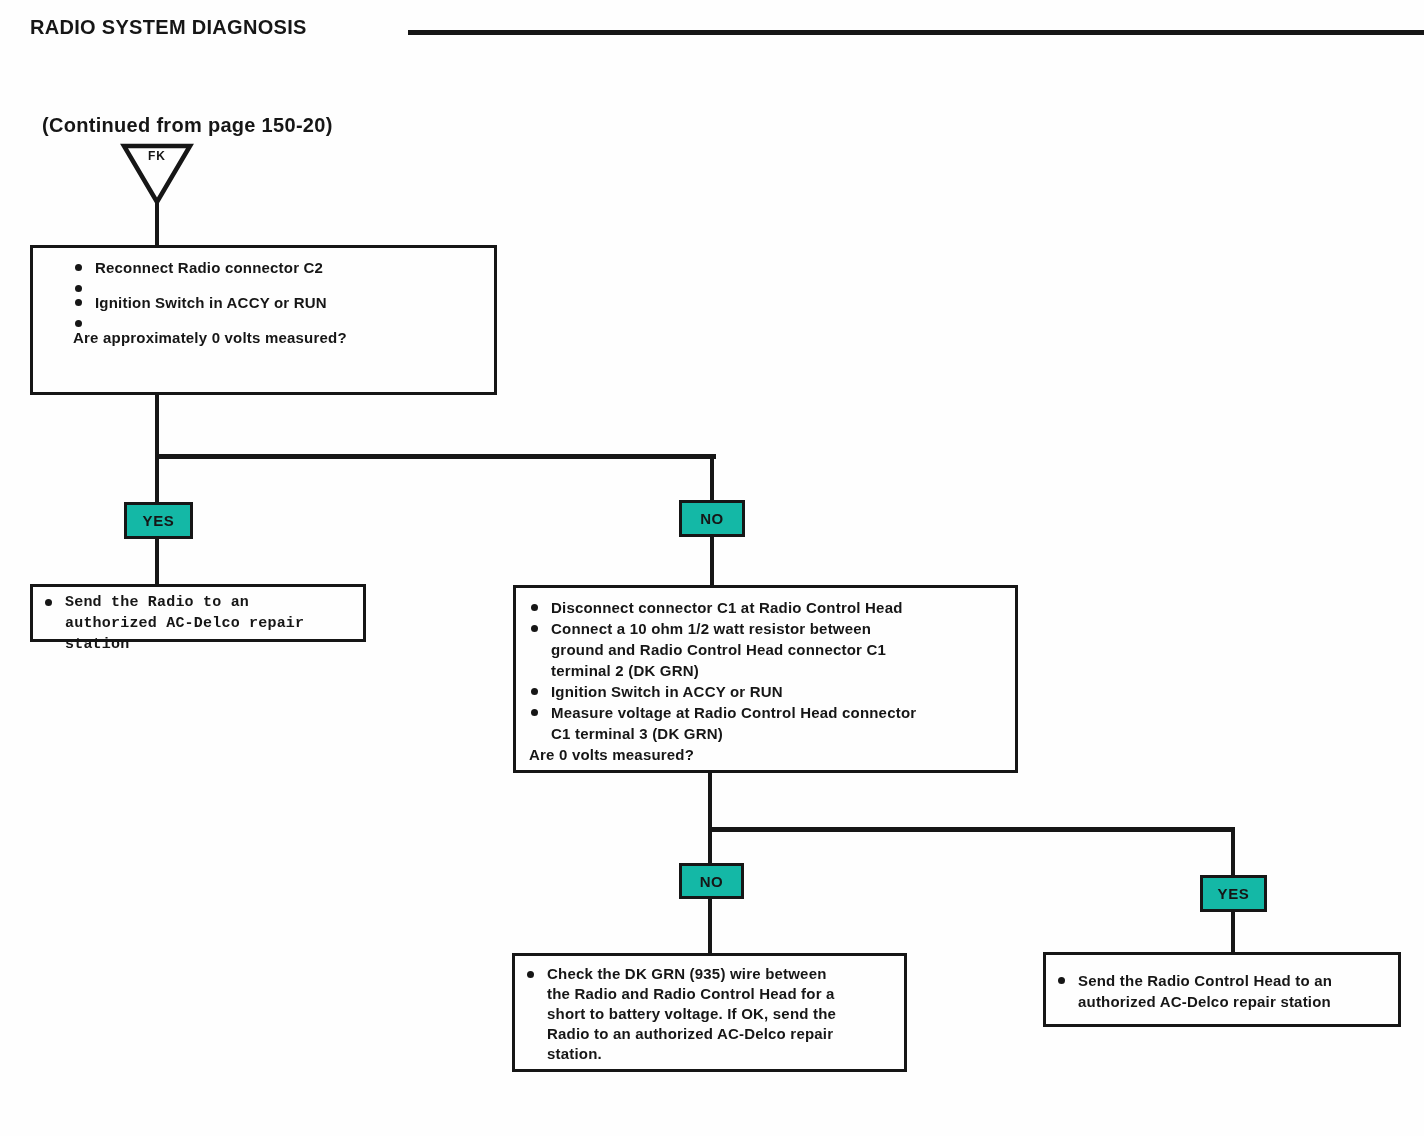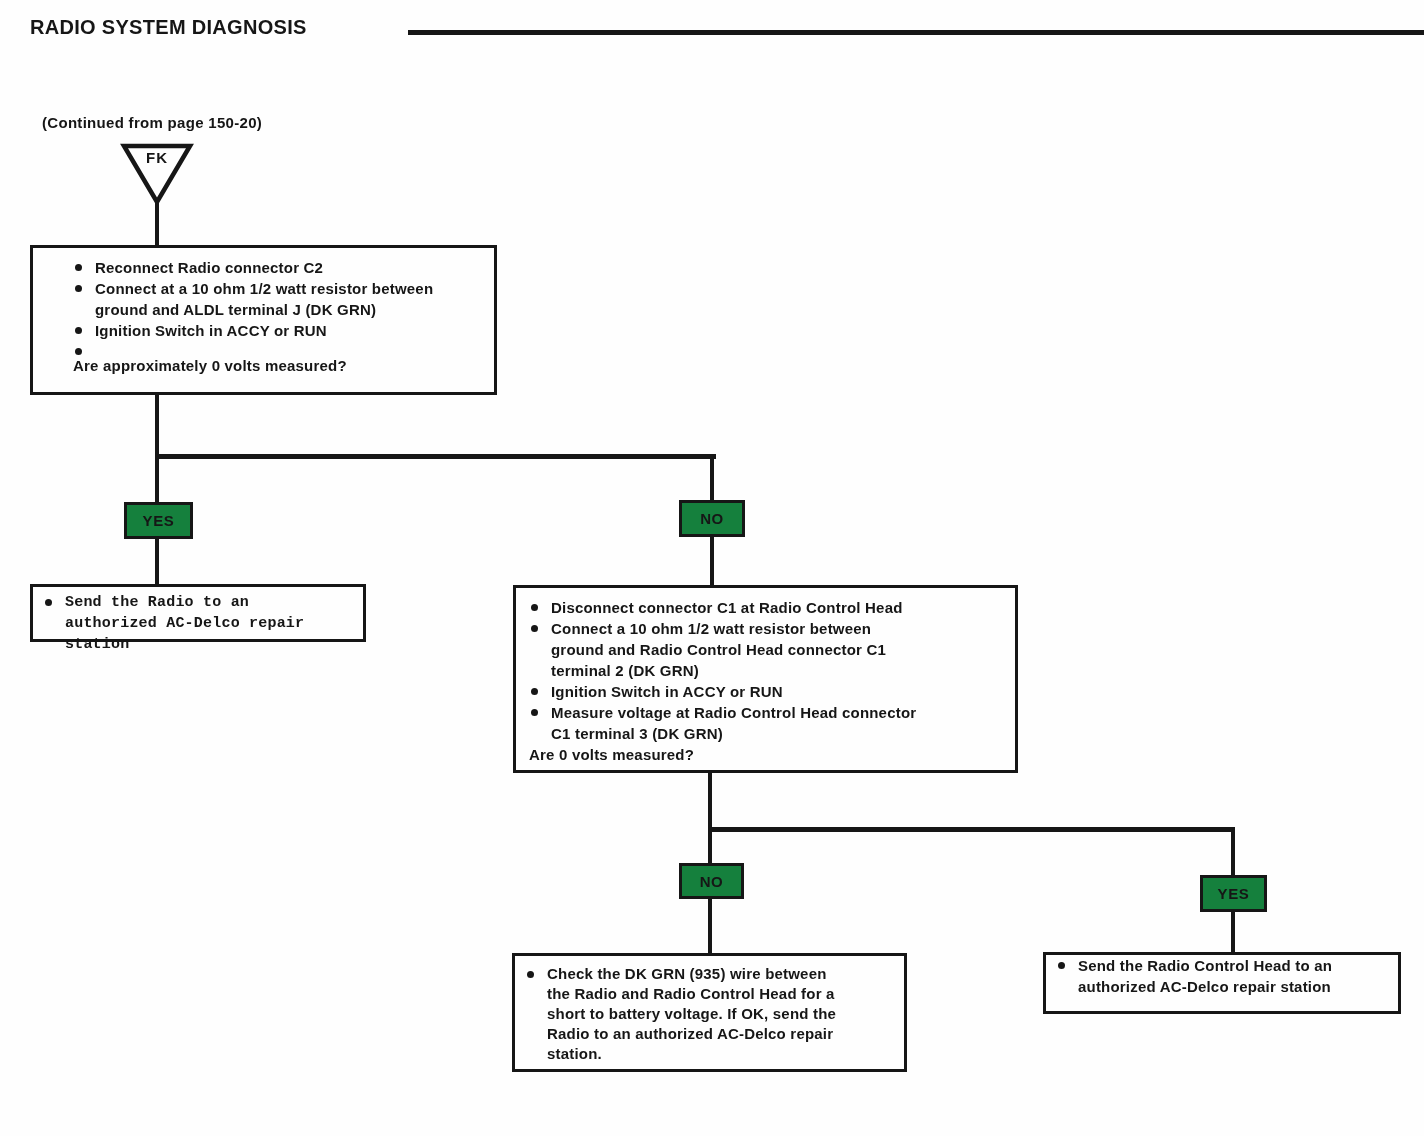--- a/index.html
+++ b/index.html
@@ -14,27 +14,27 @@
     overflow:hidden;
   }
   .ink-line { position:absolute; background:#161616; }
   .page-title {
     position:absolute; left:30px; top:16px;
     font-size:20px; letter-spacing:0.3px; white-space:nowrap;
   }
   .title-rule { left:408px; top:30px; width:1016px; height:5px; }
   .note {
     position:absolute; left:42px; top:114px;
-    font-size:15px; letter-spacing:0.3px; white-space:nowrap;
+    font-size:20px; letter-spacing:0.3px; white-space:nowrap;
   }
   .tri-wrap { position:absolute; left:119px; top:142px; width:76px; height:64px; }
   .tri-wrap svg { display:block; }
   .tri-label {
     position:absolute; left:0; top:7px; width:100%;
-    text-align:center; font-size:15px; letter-spacing:1px;
+    text-align:center; font-size:12px; letter-spacing:1px;
   }
   .box {
     position:absolute;
     border:3px solid #161616;
     background:#fefefe;
   }
   .step { padding:9px 12px 6px 13px; }
   ul.bullets { list-style:none; }
   .bullets li { display:flex; align-items:flex-start; }
   .dot {
@@ -47,21 +47,21 @@
   .lh20 { line-height:20px; }
   .mw355 { max-width:355px; }
   .mw350 { max-width:350px; }
   .mw385 { max-width:385px; }
   .mw300 { max-width:300px; }
   .mw245 { max-width:245px; }
   .mw280 { max-width:280px; }
   .label-box {
     position:absolute;
     border:3px solid #161616;
-    background:#15803d;
+    background:#14b8a6;
     display:flex; align-items:center; justify-content:center;
     font-size:15px; letter-spacing:0.6px;
   }
 </style>
 </head>
 <body>
 
 <div class="canvas">
 
   <h1 class="page-title">RADIO SYSTEM DIAGNOSIS</h1>
@@ -90,21 +90,20 @@
   <div class="ink-line" style="left:1231px; top:909px; width:4px; height:45px;"></div>
 
   <div class="box step" style="left:30px; top:245px; width:467px; height:150px;padding-left:40px;">
     <ul class="bullets">
       <li>
         <span class="dot"></span>
         <span class="txt">Reconnect Radio connector C2</span>
       </li>
       <li>
         <span class="dot"></span>
-        <span class="txt mw355">Connect at a 10 ohm 1/2 watt resistor between ground and ALDL terminal J (DK GRN)</span>
       </li>
       <li>
         <span class="dot"></span>
         <span class="txt">Ignition Switch in ACCY or RUN</span>
       </li>
       <li>
         <span class="dot"></span>
       </li>
     </ul>
     <div class="question">Are approximately 0 volts measured?</div>
@@ -149,21 +148,21 @@
 
   <div class="box" style="left:512px; top:953px; width:395px; height:119px; padding:8px 10px;">
     <ul class="bullets">
       <li>
         <span class="dot"></span>
         <span class="txt lh20 mw300">Check the DK GRN (935) wire between the Radio and Radio Control Head for a short to battery voltage. If OK, send the Radio to an authorized AC-Delco repair station.</span>
       </li>
     </ul>
   </div>
 
-  <div class="box" style="left:1043px; top:952px; width:358px; height:62px; padding:0 10px;">
+  <div class="box" style="left:1043px; top:952px; width:358px; height:75px; padding:15px 10px;">
     <ul class="bullets">
       <li>
         <span class="dot"></span>
         <span class="txt mw280">Send the Radio Control Head to an authorized AC-Delco repair station</span>
       </li>
     </ul>
   </div>
 
 </div>
 

